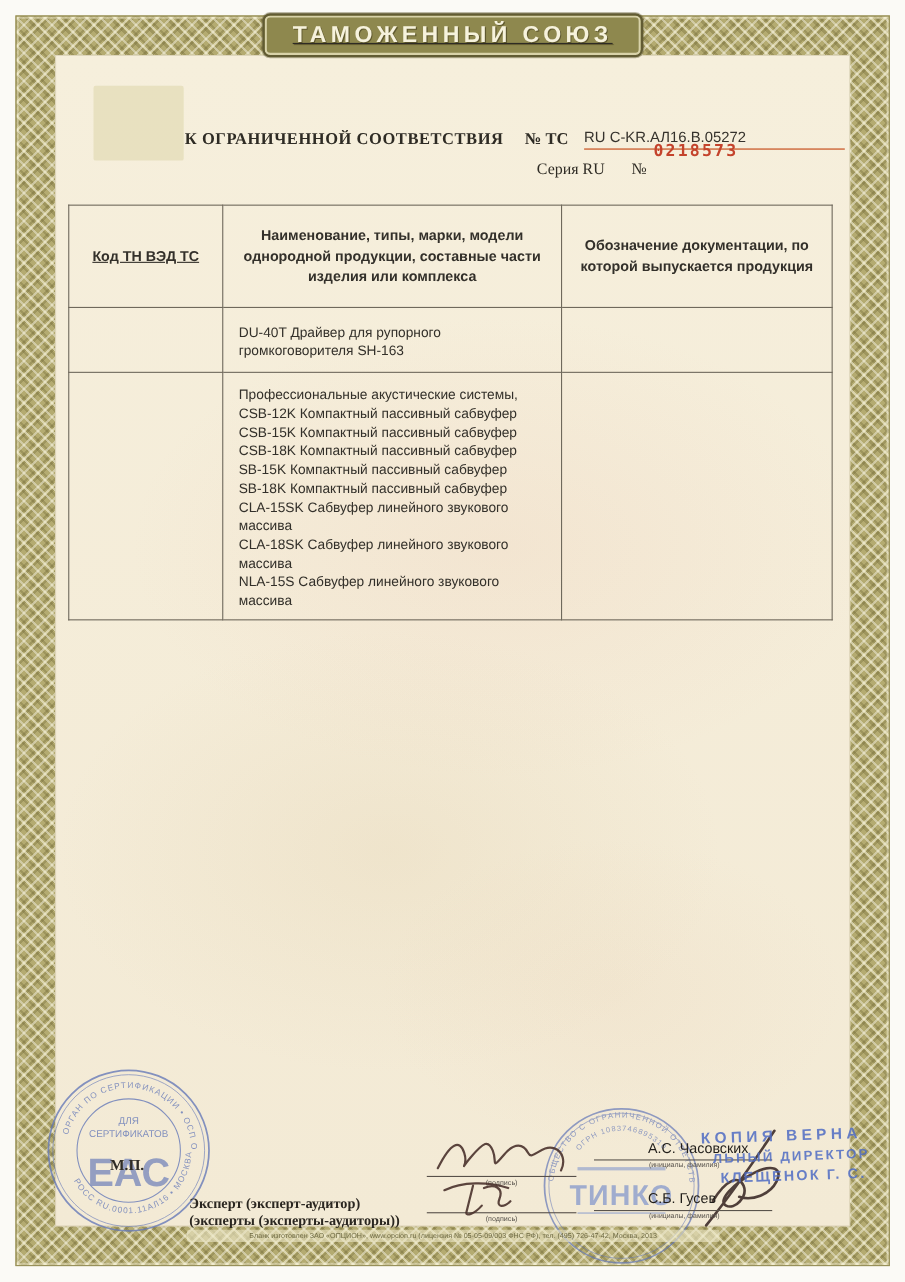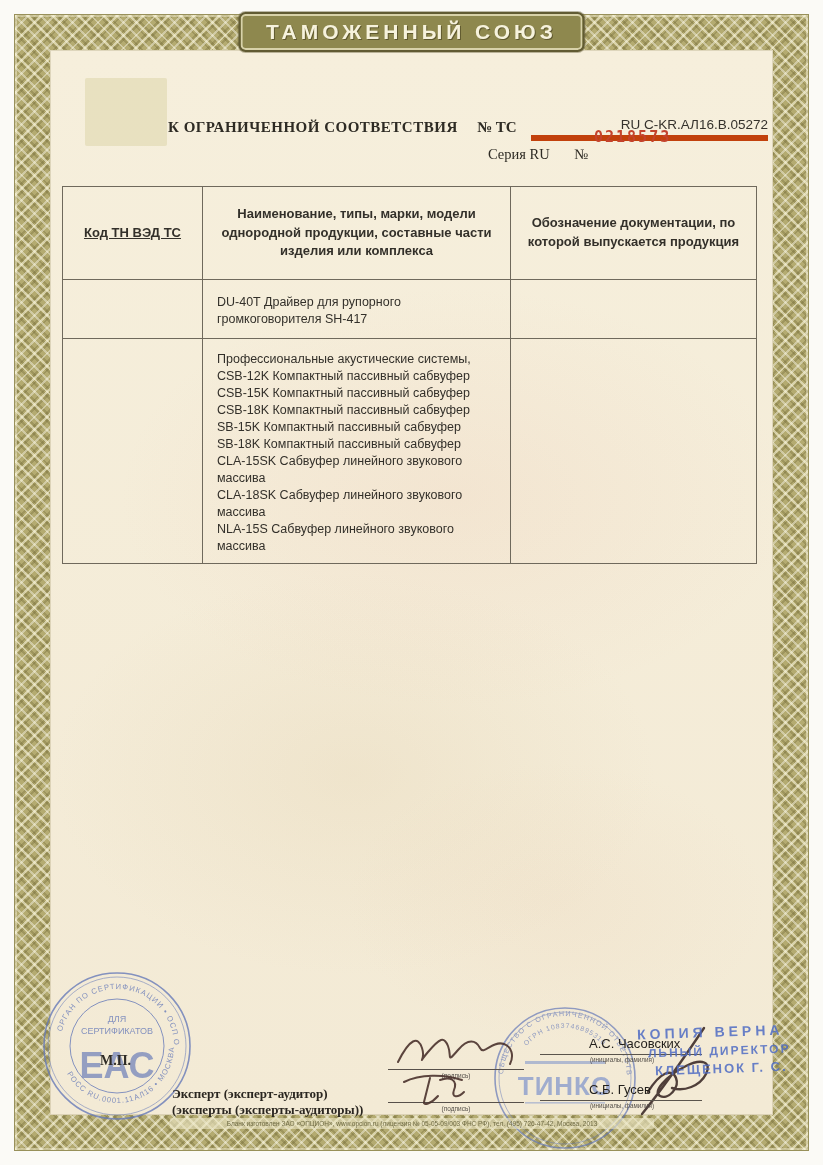--- a/index.html
+++ b/index.html
@@ -31,38 +31,38 @@
   }
   .wm-square{
     position:absolute;left:85px;top:78px;width:82px;height:68px;
     background:rgba(198,190,122,.28);border-radius:2px;
   }
   
   .banner{
     position:absolute;top:12px;left:50%;transform:translateX(-50%);
     background:#8e884e;border:2px solid #615b33;border-radius:7px;
     box-shadow:inset 0 0 0 2px rgba(240,235,200,.75), 0 0 0 1px rgba(95,88,48,.4);
-    padding:6px 26px;white-space:nowrap;
+    padding:6px 26px;white-space:nowrap;text-decoration:underline;
   }
   .banner-text{
     font-family:"Liberation Sans", sans-serif;font-weight:bold;
     font-size:21px;letter-spacing:4px;color:#f6f2dc;
     text-shadow:1px 1px 0 rgba(70,64,30,.65);
   }
   
   .doc-title{
     position:absolute;top:84px;left:0;width:100%;text-align:center;
     font-size:22px;font-weight:bold;letter-spacing:2px;color:#26231d;
   }
   .sub-label{position:absolute;left:168px;top:119px;font-size:15px;font-weight:bold;letter-spacing:.5px;}
   .sub-no{position:absolute;left:477px;top:119px;font-size:15px;font-weight:bold;}
   .cert-number{
-    position:absolute;left:531px;top:117px;width:237px;text-align:right;
+    position:absolute;left:531px;top:117px;width:237px;text-align:left;
     font-family:"Liberation Sans", sans-serif;font-size:13.5px;color:#35322c;
-    border-bottom:6px solid #c2410c;padding-bottom:3px;
+    border-bottom:1px solid #c2410c;padding-bottom:3px;
   }
   .series-label{position:absolute;left:488px;top:146px;font-size:14.5px;}
   .num-sign{position:absolute;left:574px;top:146px;font-size:14.5px;}
   .serial{
     position:absolute;left:594px;top:128px;
     font-family:"DejaVu Sans Mono", monospace;font-size:15px;font-weight:bold;
     letter-spacing:2px;color:#c4432c;
   }
   
   table.main{
@@ -139,21 +139,21 @@
       </colgroup>
     <tbody>
         <tr>
       <th class="h" style="height:84px;text-decoration:underline;">Код ТН ВЭД ТС</th>
       <th class="h">Наименование, типы, марки, модели однородной продукции, составные части изделия или комплекса</th>
       <th class="h">Обозначение документации, по которой выпускается продукция</th>
     </tr>
     <tr>
       <td class="c" style="height:46px;"></td>
       <td class="c">DU-40T Драйвер для рупорного
-громкоговорителя SH-417</td>
+громкоговорителя SH-163</td>
       <td class="c"></td>
     </tr>
     <tr>
       <td class="c" style="height:212px;"></td>
       <td class="c">Профессиональные акустические системы,
 CSB-12K Компактный пассивный сабвуфер
 CSB-15K Компактный пассивный сабвуфер
 CSB-18K Компактный пассивный сабвуфер
 SB-15K  Компактный пассивный сабвуфер
 SB-18K  Компактный пассивный сабвуфер

